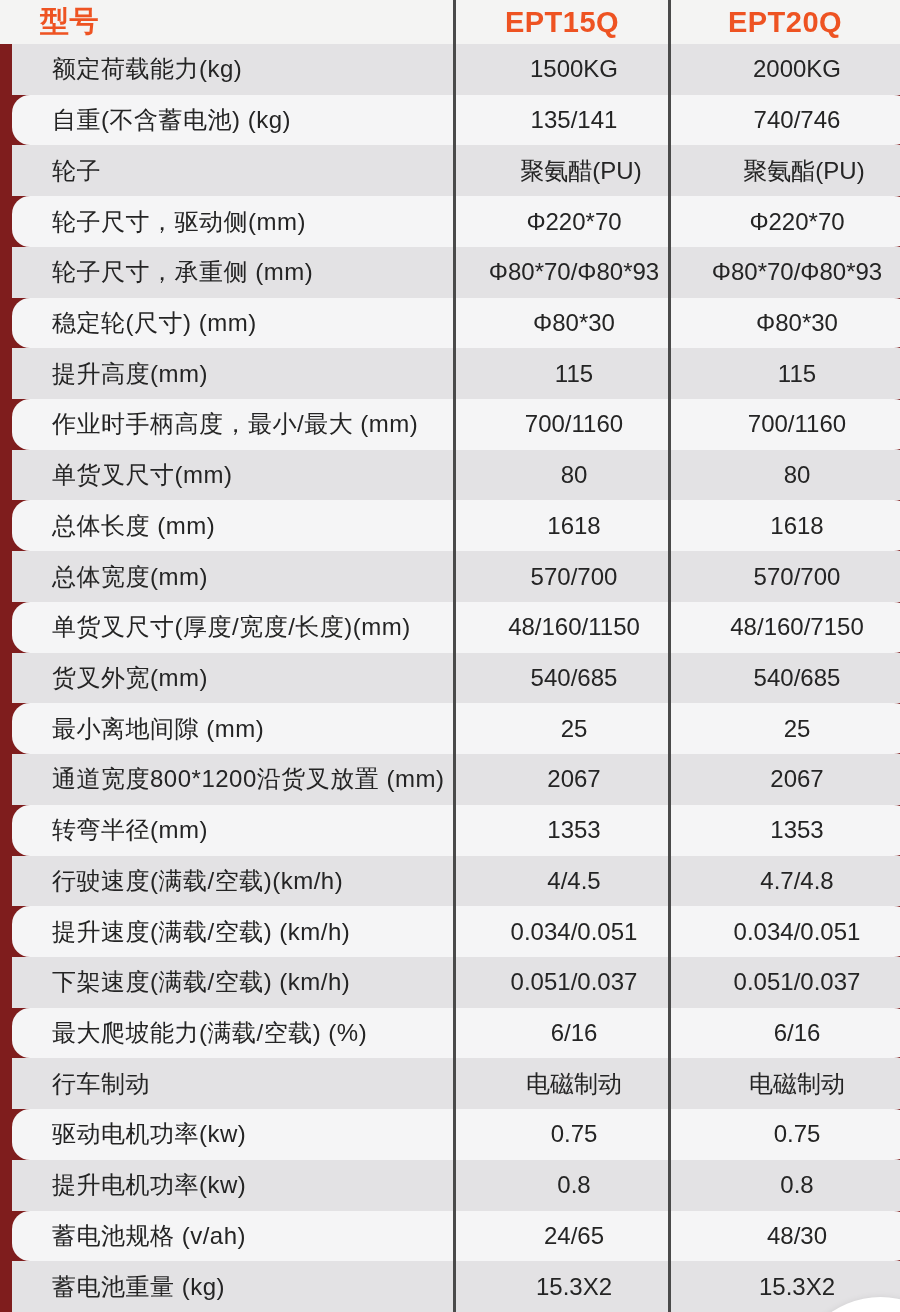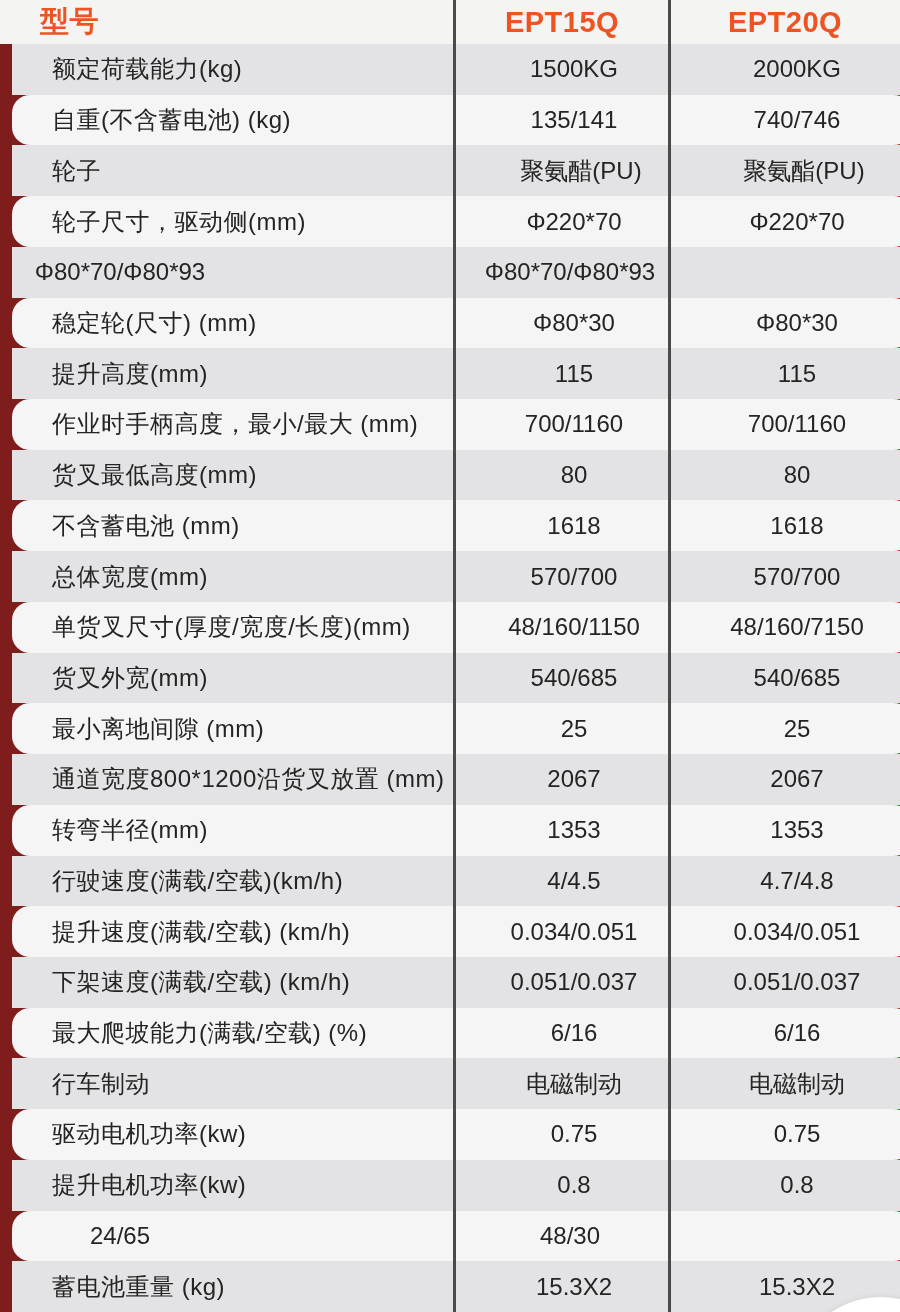--- a/index.html
+++ b/index.html
@@ -108,45 +108,46 @@
         <div class="cell label">轮子</div>
         <div class="cell val val2">聚氨醋(PU)</div>
         <div class="cell val val1">聚氨酯(PU)</div>
       </div>
       <div class="row body-row white">
         <div class="cell label">轮子尺寸，驱动侧(mm)</div>
         <div class="cell val val1">Φ220*70</div>
         <div class="cell val val2">Φ220*70</div>
       </div>
       <div class="row body-row gray">
+        <div class="cell label">轮子尺寸，承重侧 (mm)</div>
         <div class="cell val val1">Φ80*70/Φ80*93</div>
         <div class="cell val val2">Φ80*70/Φ80*93</div>
       </div>
       <div class="row body-row white">
         <div class="cell label">稳定轮(尺寸) (mm)</div>
         <div class="cell val val1">Φ80*30</div>
         <div class="cell val val2">Φ80*30</div>
       </div>
       <div class="row body-row gray">
         <div class="cell label">提升高度(mm)</div>
         <div class="cell val val1">115</div>
         <div class="cell val val2">115</div>
       </div>
       <div class="row body-row white">
         <div class="cell label">作业时手柄高度，最小/最大 (mm)</div>
         <div class="cell val val1">700/1160</div>
         <div class="cell val val2">700/1160</div>
       </div>
       <div class="row body-row gray">
-        <div class="cell label">货叉最低高度(mm)</div>
+        <div class="cell label">单货叉尺寸(mm)</div>
         <div class="cell val val1">80</div>
         <div class="cell val val2">80</div>
       </div>
       <div class="row body-row white">
-        <div class="cell label">不含蓄电池 (mm)</div>
+        <div class="cell label">总体长度 (mm)</div>
         <div class="cell val val1">1618</div>
         <div class="cell val val2">1618</div>
       </div>
       <div class="row body-row gray">
         <div class="cell label">总体宽度(mm)</div>
         <div class="cell val val1">570/700</div>
         <div class="cell val val2">570/700</div>
       </div>
       <div class="row body-row white">
         <div class="cell label">单货叉尺寸(厚度/宽度/长度)(mm)</div>
@@ -202,20 +203,21 @@
         <div class="cell label">驱动电机功率(kw)</div>
         <div class="cell val val1">0.75</div>
         <div class="cell val val2">0.75</div>
       </div>
       <div class="row body-row gray">
         <div class="cell label">提升电机功率(kw)</div>
         <div class="cell val val1">0.8</div>
         <div class="cell val val2">0.8</div>
       </div>
       <div class="row body-row white">
+        <div class="cell label">蓄电池规格 (v/ah)</div>
         <div class="cell val val1">24/65</div>
         <div class="cell val val2">48/30</div>
       </div>
       <div class="row body-row gray">
         <div class="cell label">蓄电池重量 (kg)</div>
         <div class="cell val val1">15.3X2</div>
         <div class="cell val val2">15.3X2</div>
       </div>
     </div>
 

